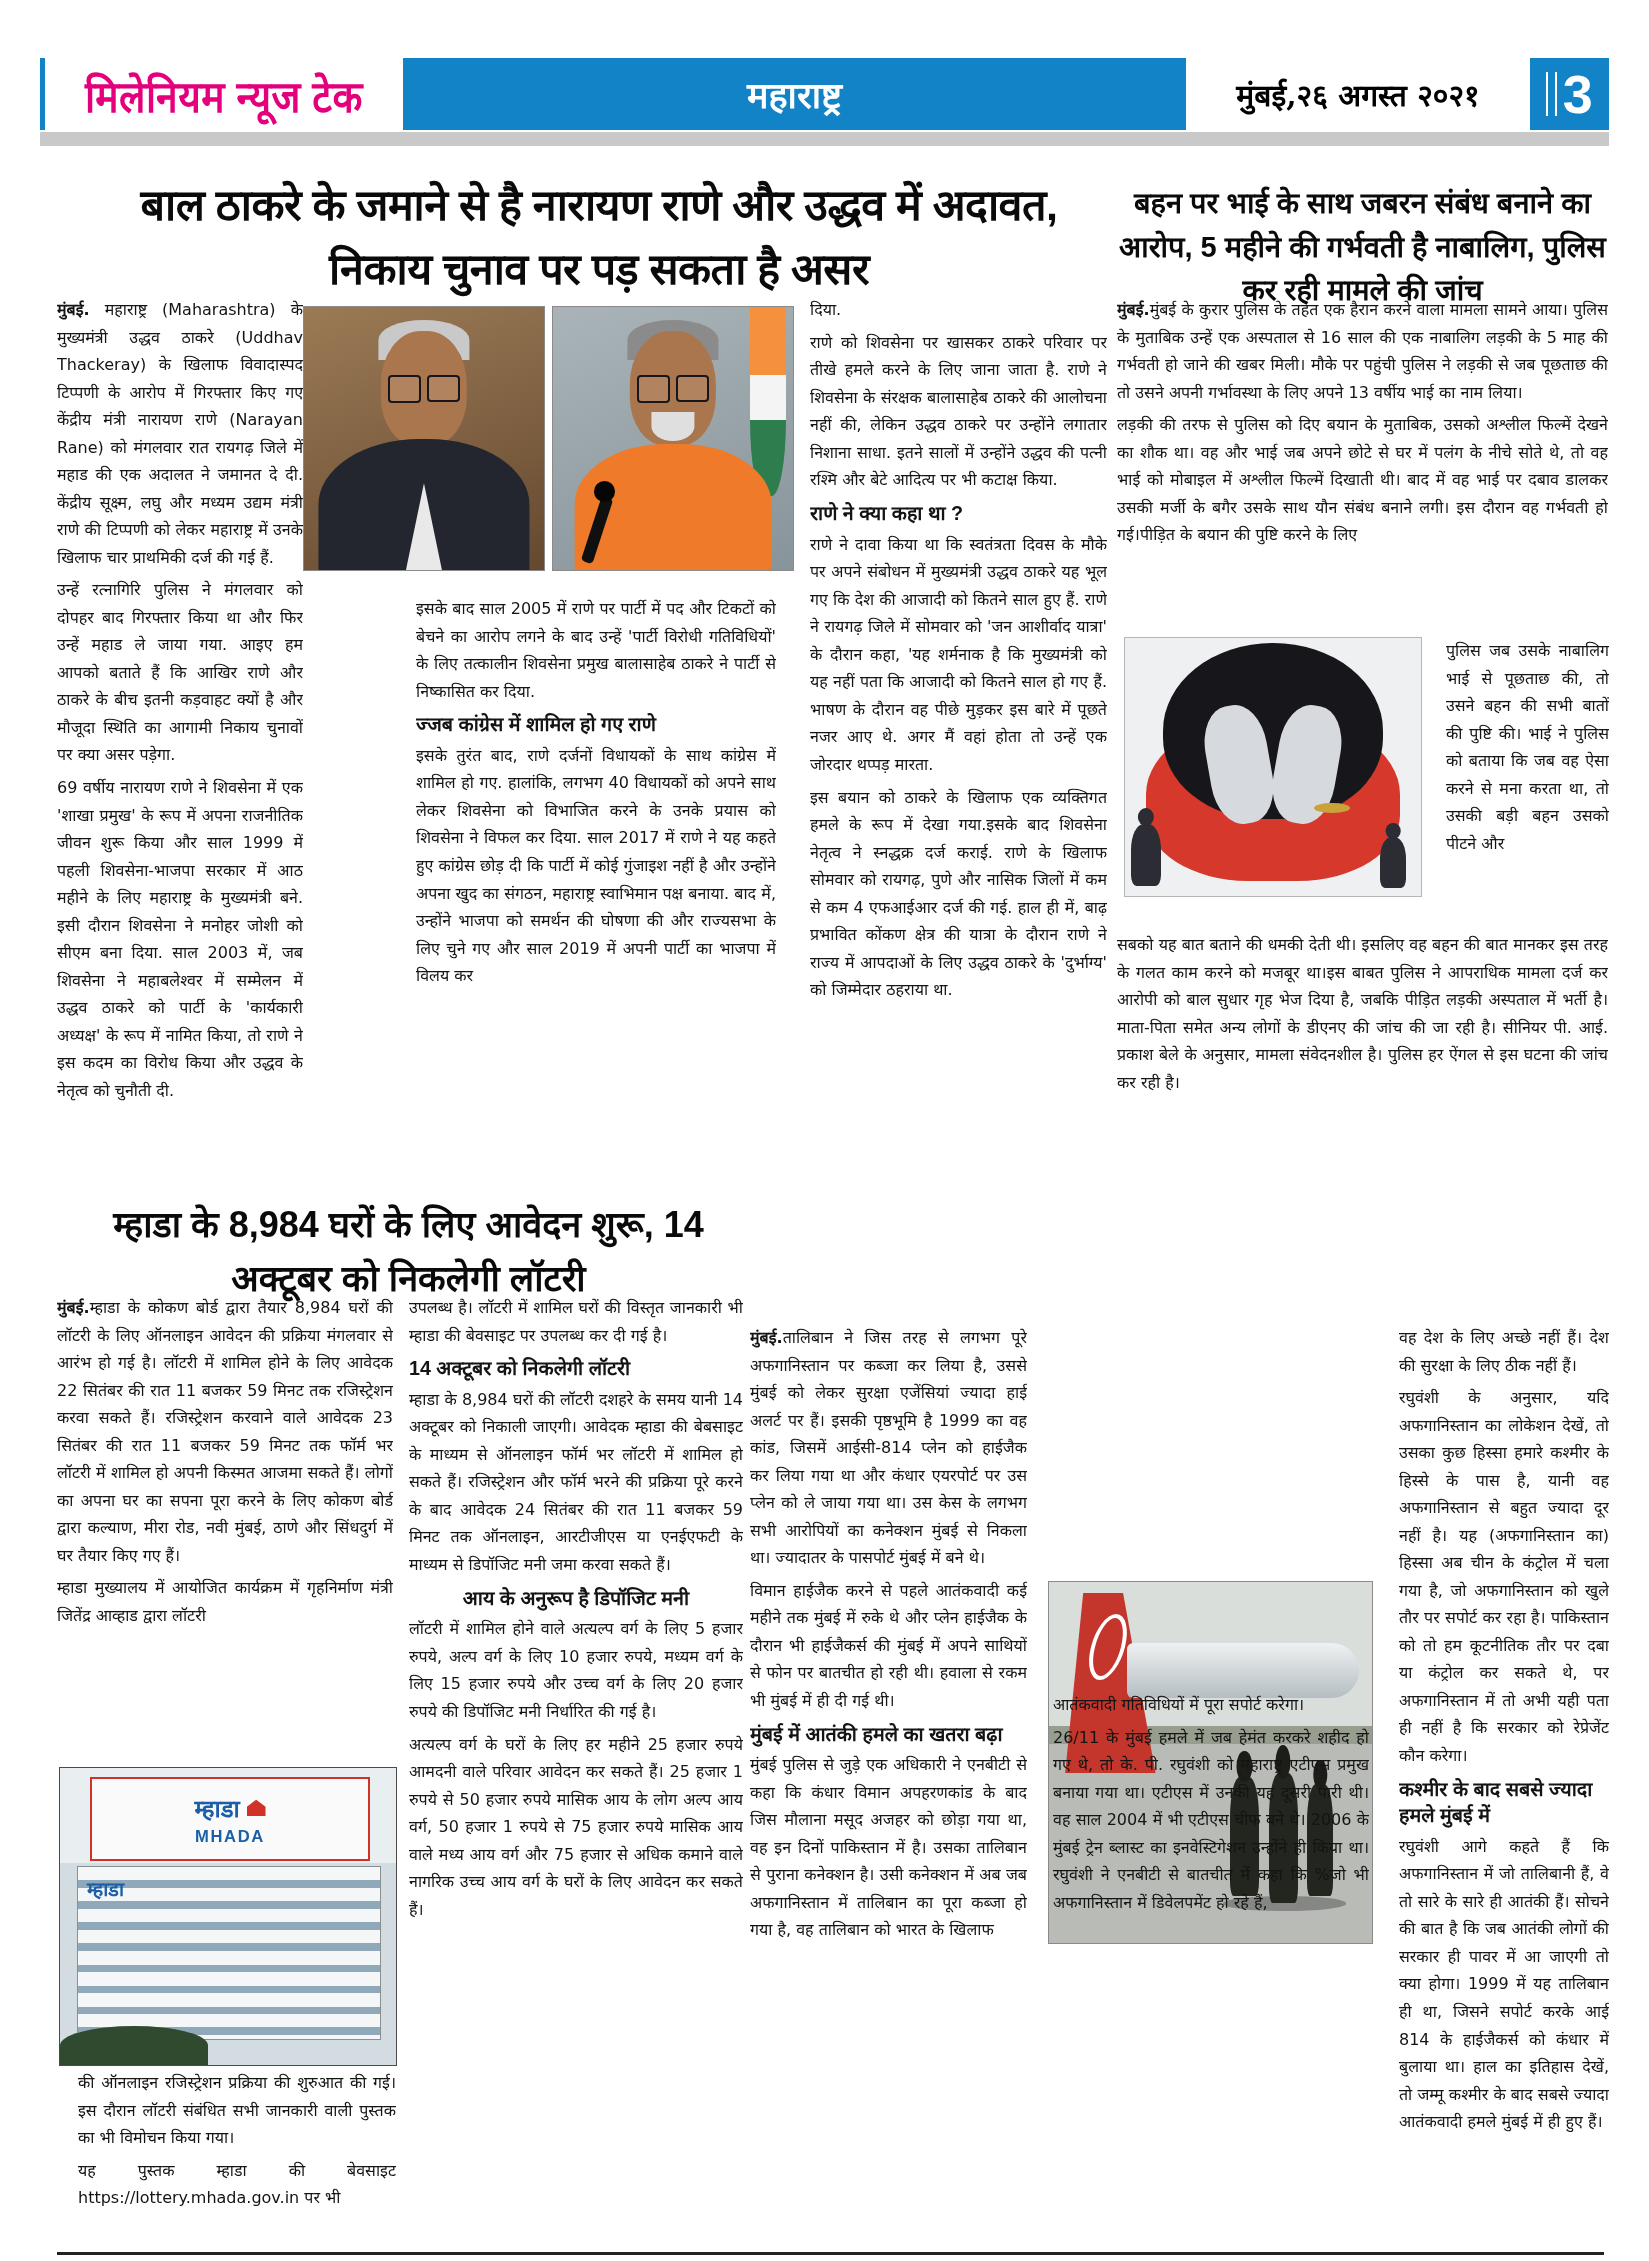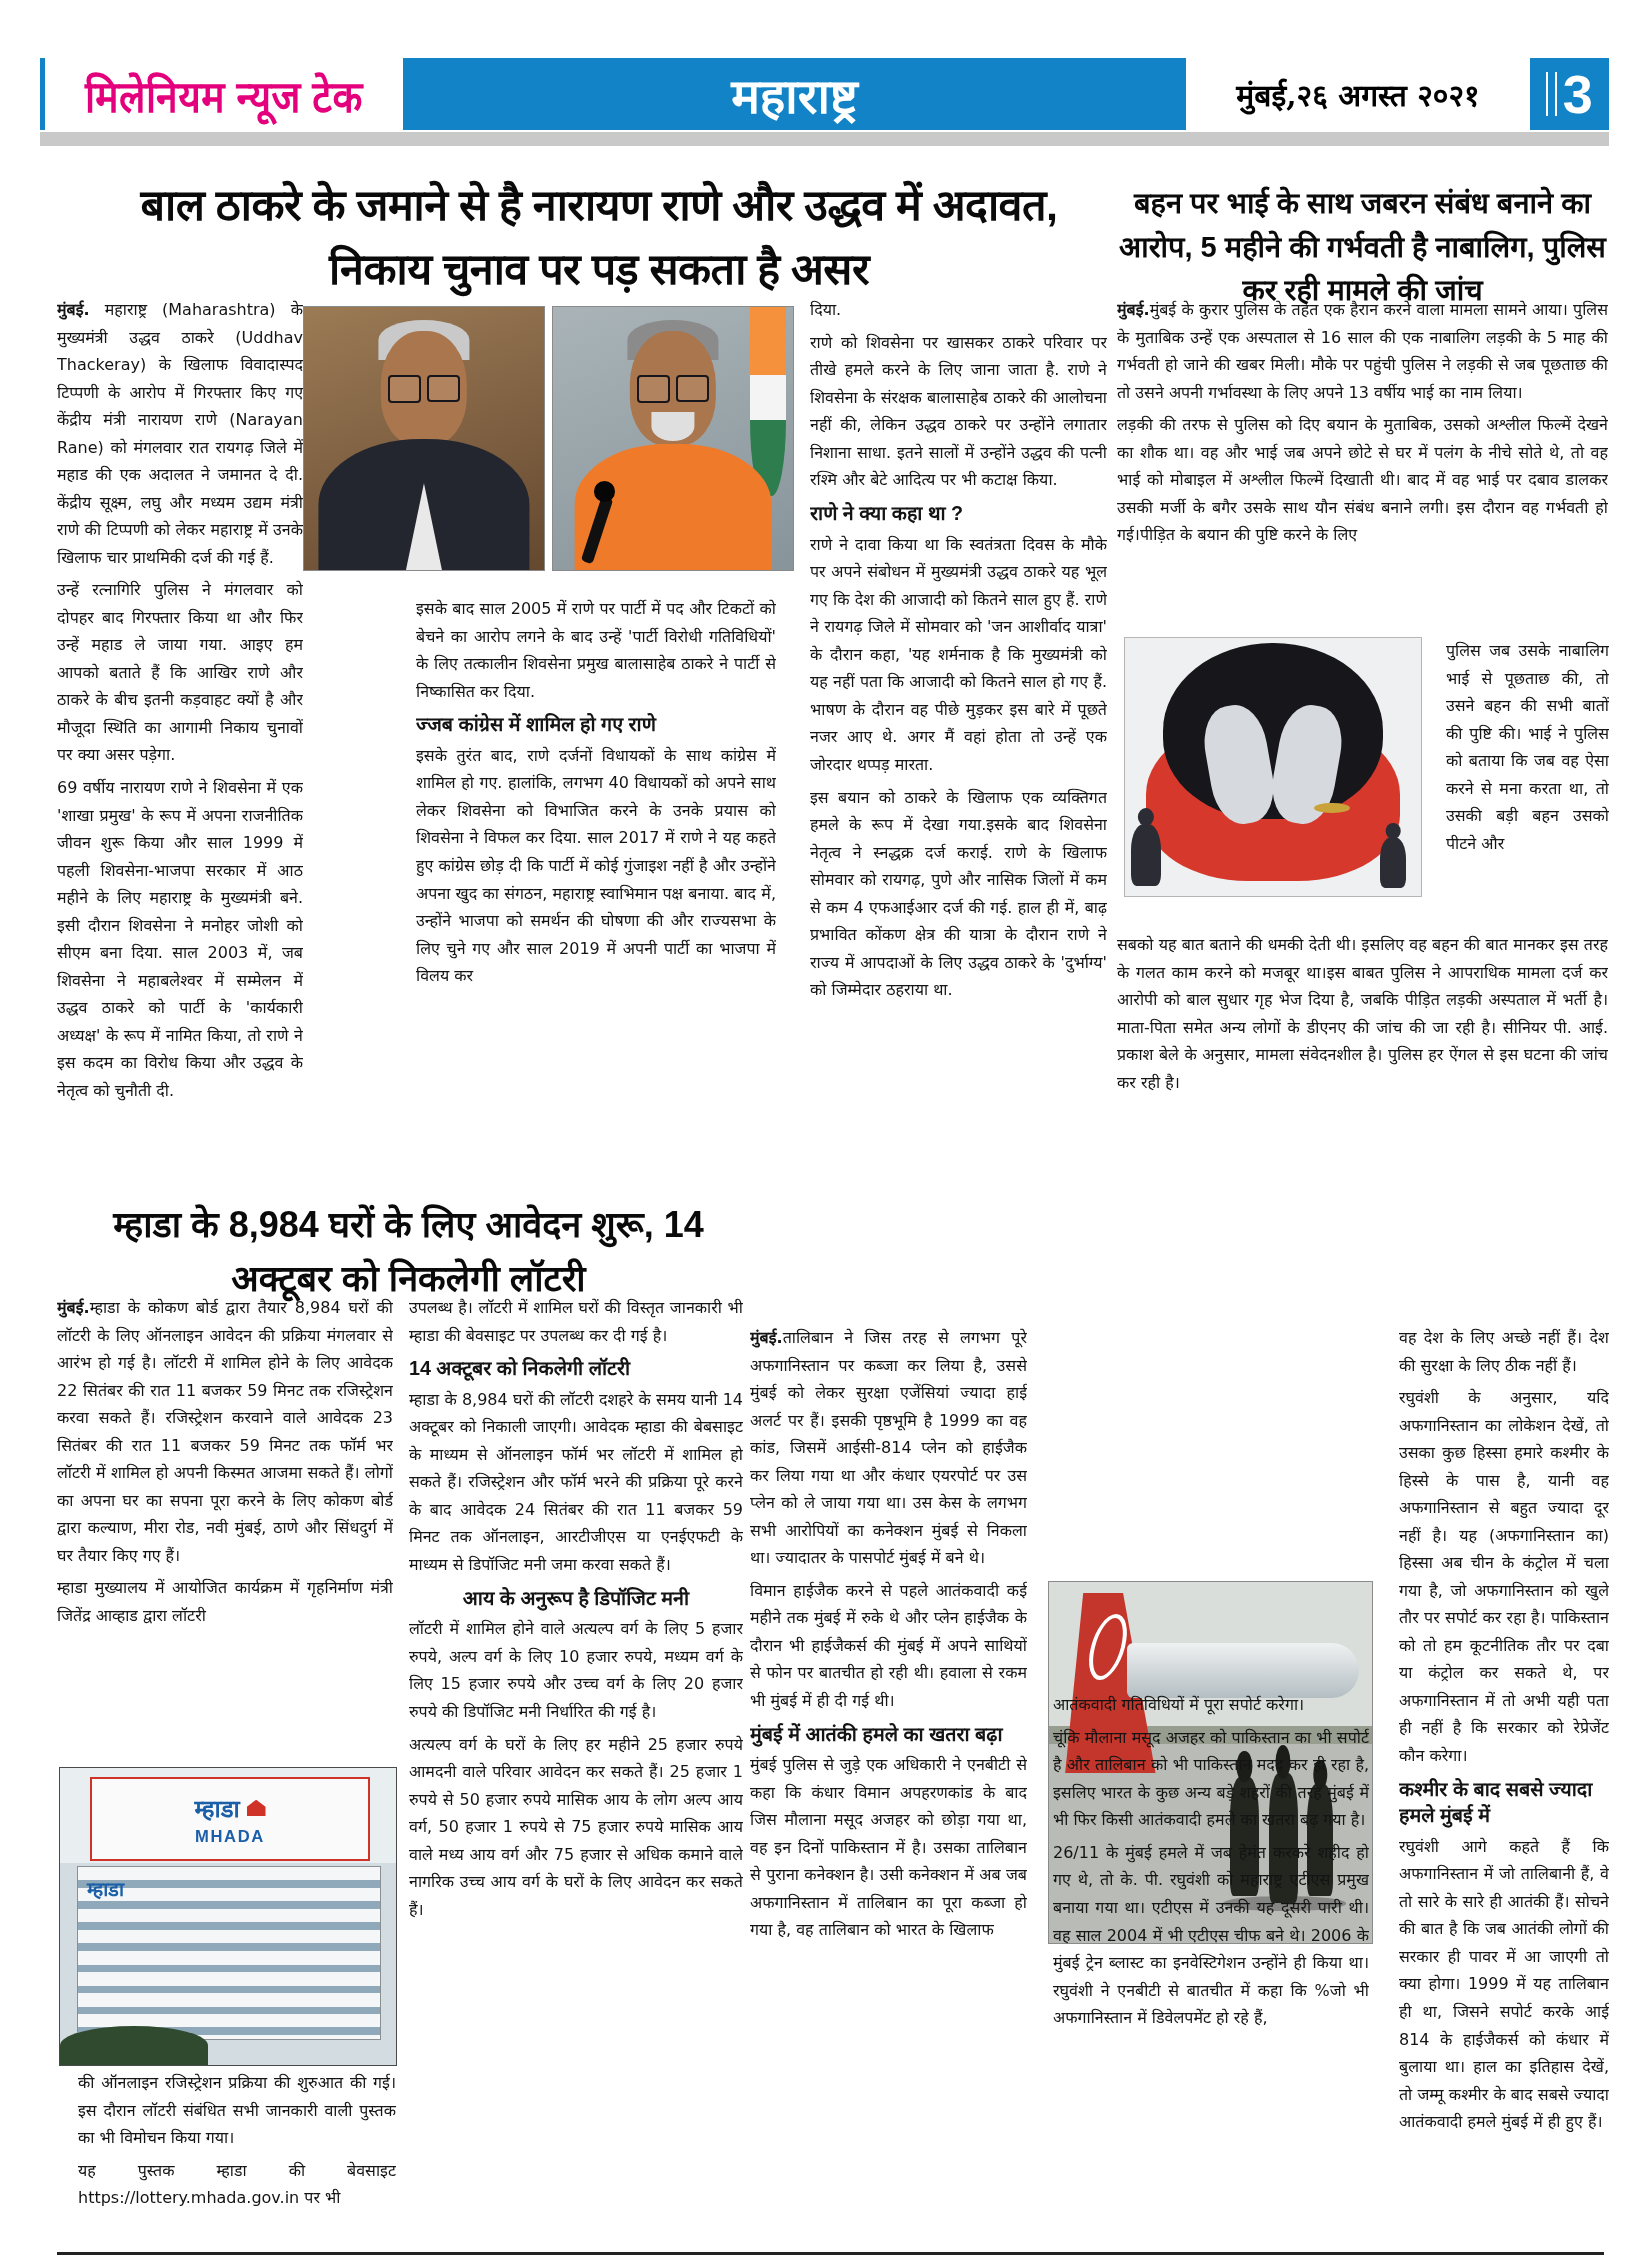--- a/index.html
+++ b/index.html
@@ -6,21 +6,21 @@
   .page{position:relative;width:1650px;height:2261px;background:#ffffff;
         font-family:"DejaVu Sans",sans-serif;color:#141414;overflow:hidden;}
   .abs{position:absolute;}
   
   .masthead{left:40px;top:58px;width:1569px;height:72px;display:flex;}
   .m-brand{width:358px;background:#fff;border-left:5.2px solid #1283c6;
            display:flex;align-items:center;justify-content:center;}
   .m-brand span{color:#e4007c;font-size:39px;font-weight:800;letter-spacing:0.5px;
                 font-family:"Liberation Sans",sans-serif;transform:scaleY(1.12);}
   .m-blue{flex:1;background:#1283c6;display:flex;align-items:center;justify-content:center;}
-  .m-blue span{color:#fff;font-size:48px;font-weight:800;font-family:"Liberation Sans",sans-serif;}
+  .m-blue span{color:#fff;font-size:36px;font-weight:800;font-family:"Liberation Sans",sans-serif;}
   .m-date{width:344px;background:#fff;display:flex;align-items:center;justify-content:center;}
   .m-date span{color:#000;font-size:30px;font-weight:700;font-family:"DejaVu Serif",serif;}
   .m-page{width:79px;background:#1283c6;display:flex;align-items:center;justify-content:center;gap:5.2px;}
   .m-page .bars{display:block;width:7.2px;height:44px;border-left:2.6px solid #fff;border-right:2.6px solid #fff;}
   .m-page span.num{color:#fff;font-size:54px;font-weight:800;font-family:"Liberation Sans",sans-serif;}
   .graybar{left:40px;top:132px;width:1569px;height:13.5px;background:#c9c9c9;}
   .botrule{left:57px;top:2252px;width:1547px;height:2.6px;background:#222;}
   
   .hl{font-family:"Liberation Sans",sans-serif;font-weight:800;color:#0a0a0a;
       text-align:center;transform-origin:top center;}
@@ -249,21 +249,20 @@
     <div class="pl-logo"></div>
     <div class="pl-fus"></div>
     <div class="pl-shadow"></div>
     <div class="pl-fig pl-f1"></div>
     <div class="pl-fig pl-f2"></div>
     <div class="pl-fig pl-f3"></div>
   </div>
 
   <div class="abs col bt" style="left:1053px;top:1691px;width:316px;height:560px;">
     <p>आतंकवादी गतिविधियों में पूरा सपोर्ट करेगा।</p>
-    <p>चूंकि मौलाना मसूद अजहर को पाकिस्तान का भी सपोर्ट है और तालिबान को भी पाकिस्तान मदद कर ही रहा है, इसलिए भारत के कुछ अन्य बड़े शहरों की तरह मुंबई में भी फिर किसी आतंकवादी हमले का खतरा बढ़ गया है।</p>
     <p>26/11 के मुंबई हमले में जब हेमंत करकरे शहीद हो गए थे, तो के. पी. रघुवंशी को महाराष्ट्र एटीएस प्रमुख बनाया गया था। एटीएस में उनकी यह दूसरी पारी थी। वह साल 2004 में भी एटीएस चीफ बने थे। 2006 के मुंबई ट्रेन ब्लास्ट का इनवेस्टिगेशन उन्होंने ही किया था। रघुवंशी ने एनबीटी से बातचीत में कहा कि %जो भी अफगानिस्तान में डिवेलपमेंट हो रहे हैं,</p>
   </div>
 
   <div class="abs col bt" style="left:1399px;top:1324px;width:210px;height:926px;">
     <p>वह देश के लिए अच्छे नहीं हैं। देश की सुरक्षा के लिए ठीक नहीं हैं।</p>
     <p>रघुवंशी के अनुसार, यदि अफगानिस्तान का लोकेशन देखें, तो उसका कुछ हिस्सा हमारे कश्मीर के हिस्से के पास है, यानी वह अफगानिस्तान से बहुत ज्यादा दूर नहीं है। यह (अफगानिस्तान का) हिस्सा अब चीन के कंट्रोल में चला गया है, जो अफगानिस्तान को खुले तौर पर सपोर्ट कर रहा है। पाकिस्तान को तो हम कूटनीतिक तौर पर दबा या कंट्रोल कर सकते थे, पर अफगानिस्तान में तो अभी यही पता ही नहीं है कि सरकार को रेप्रेजेंट कौन करेगा।</p>
     <div class="sub">कश्मीर के बाद सबसे ज्यादा हमले मुंबई में</div>
     <p>रघुवंशी आगे कहते हैं कि अफगानिस्तान में जो तालिबानी हैं, वे तो सारे के सारे ही आतंकी हैं। सोचने की बात है कि जब आतंकी लोगों की सरकार ही पावर में आ जाएगी तो क्या होगा। 1999 में यह तालिबान ही था, जिसने सपोर्ट करके आई 814 के हाईजैकर्स को कंधार में बुलाया था। हाल का इतिहास देखें, तो जम्मू कश्मीर के बाद सबसे ज्यादा आतंकवादी हमले मुंबई में ही हुए हैं।</p>
   </div>
 

